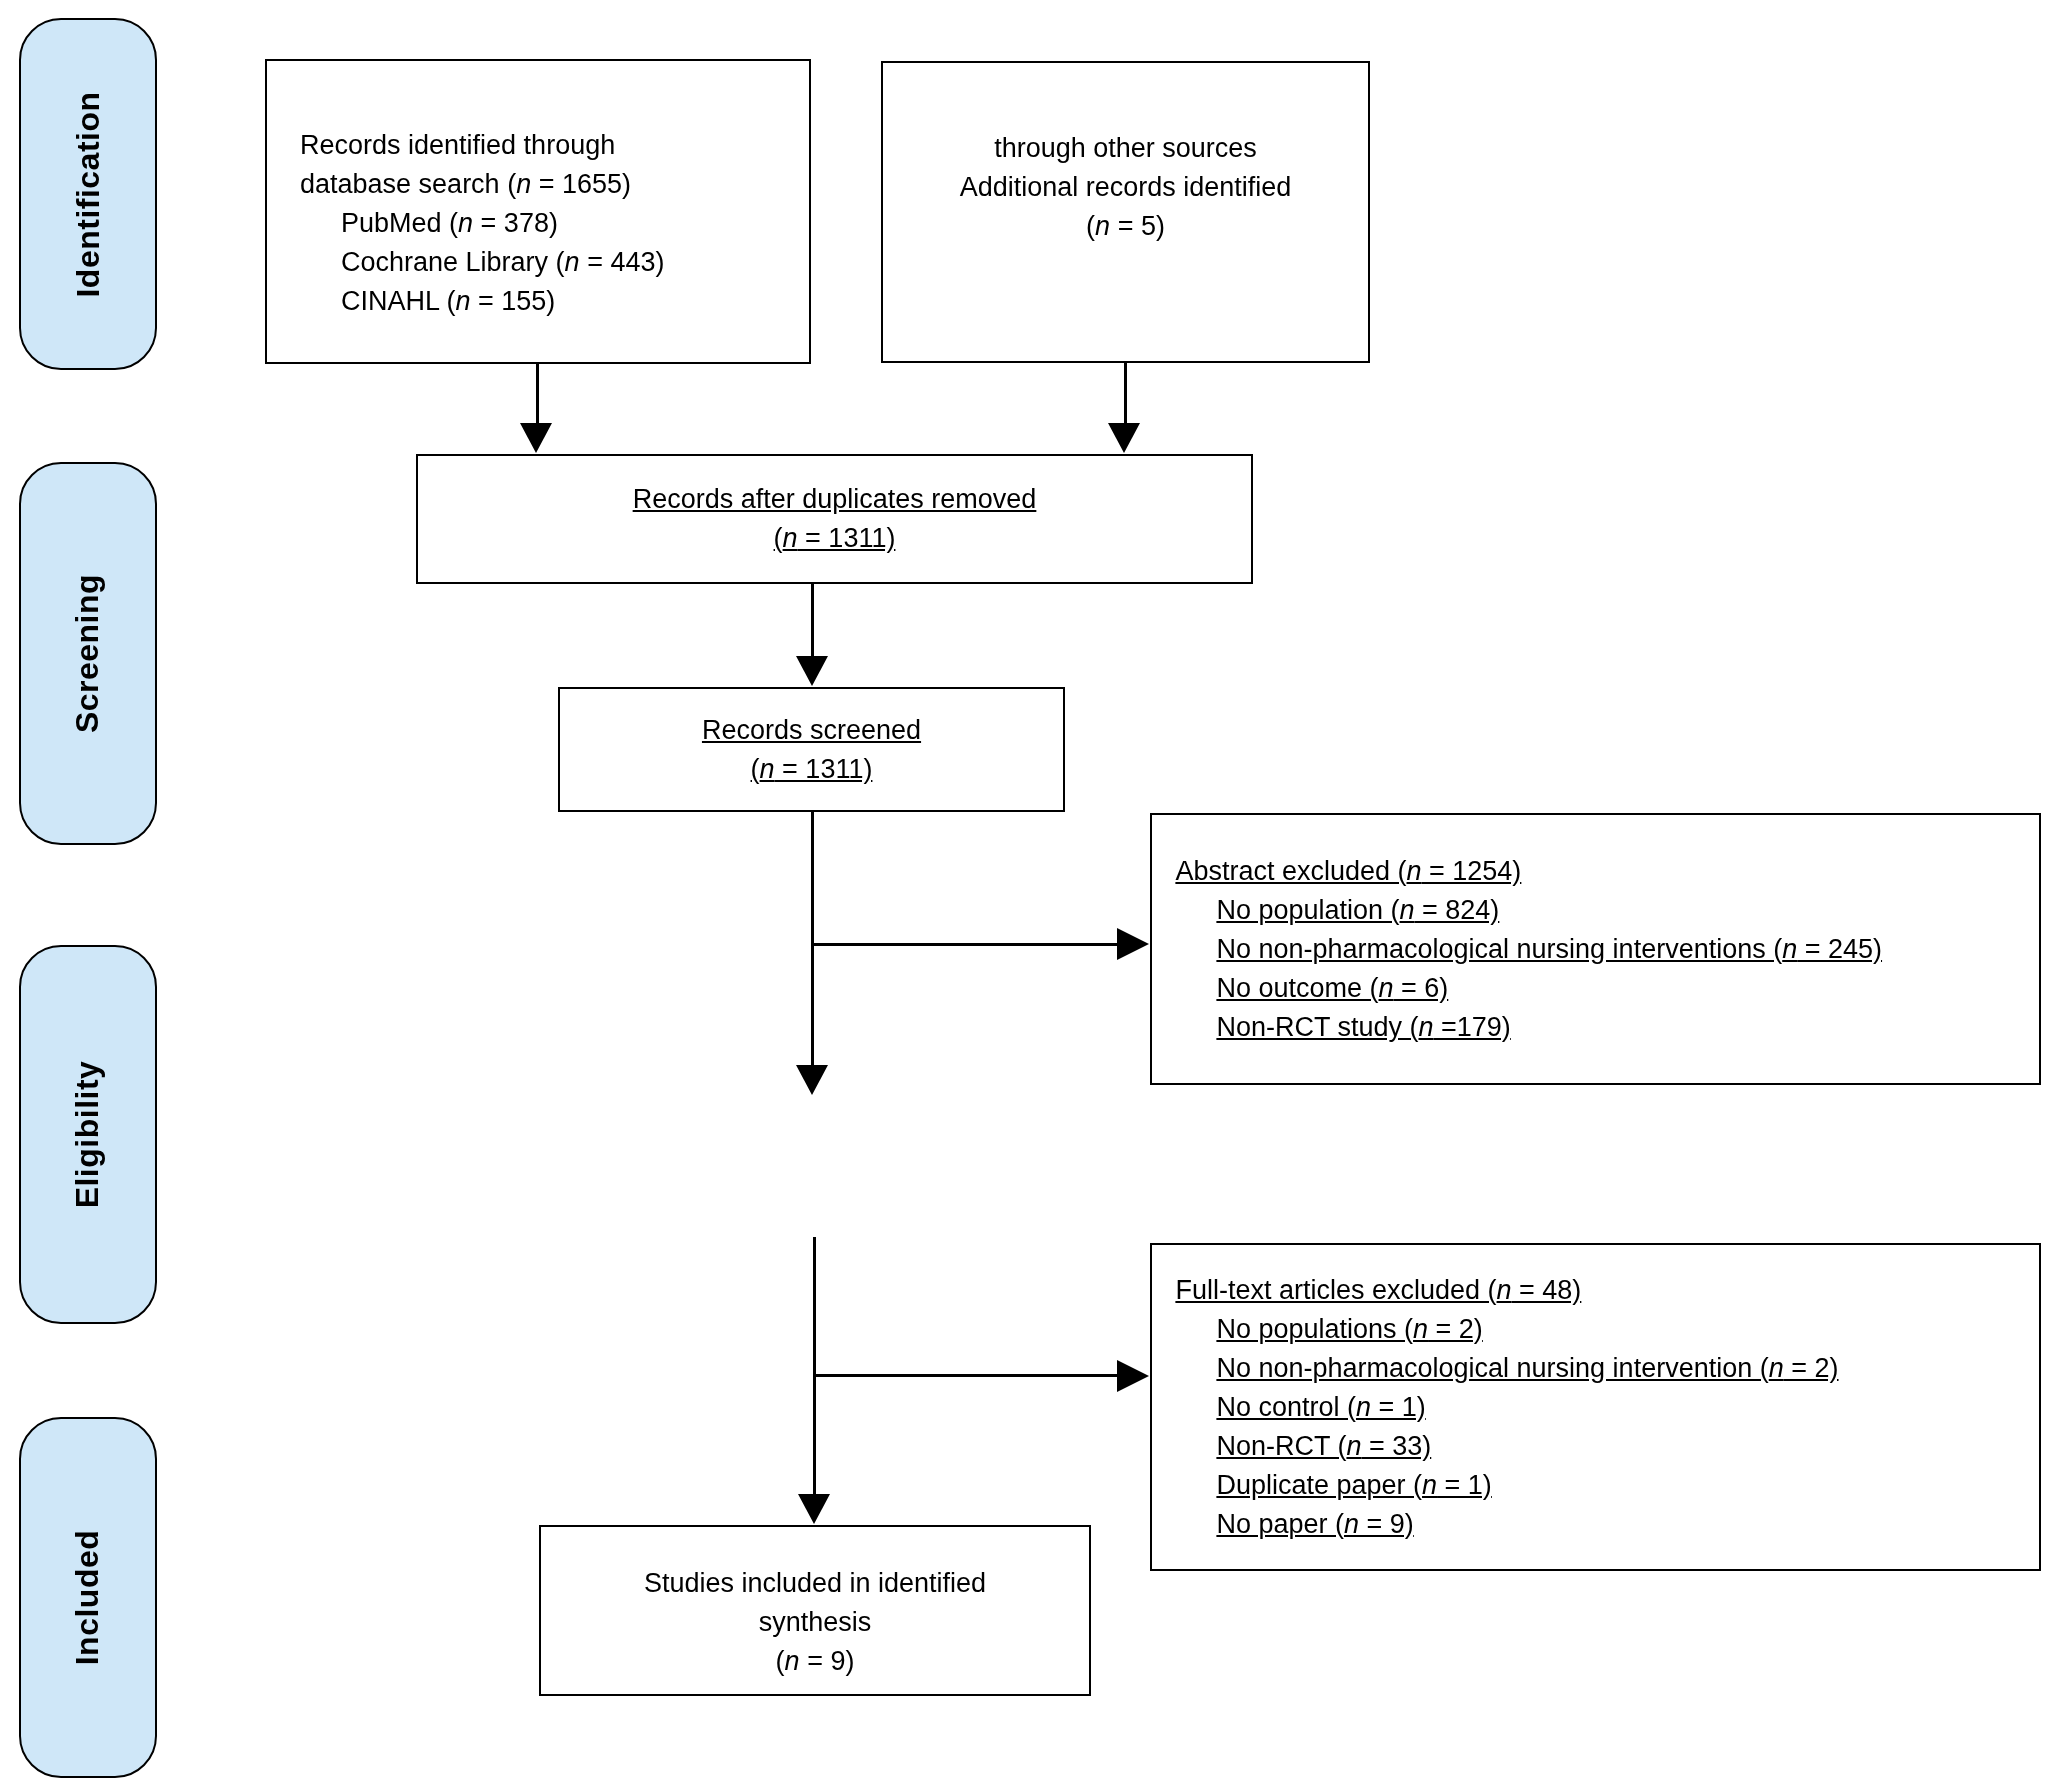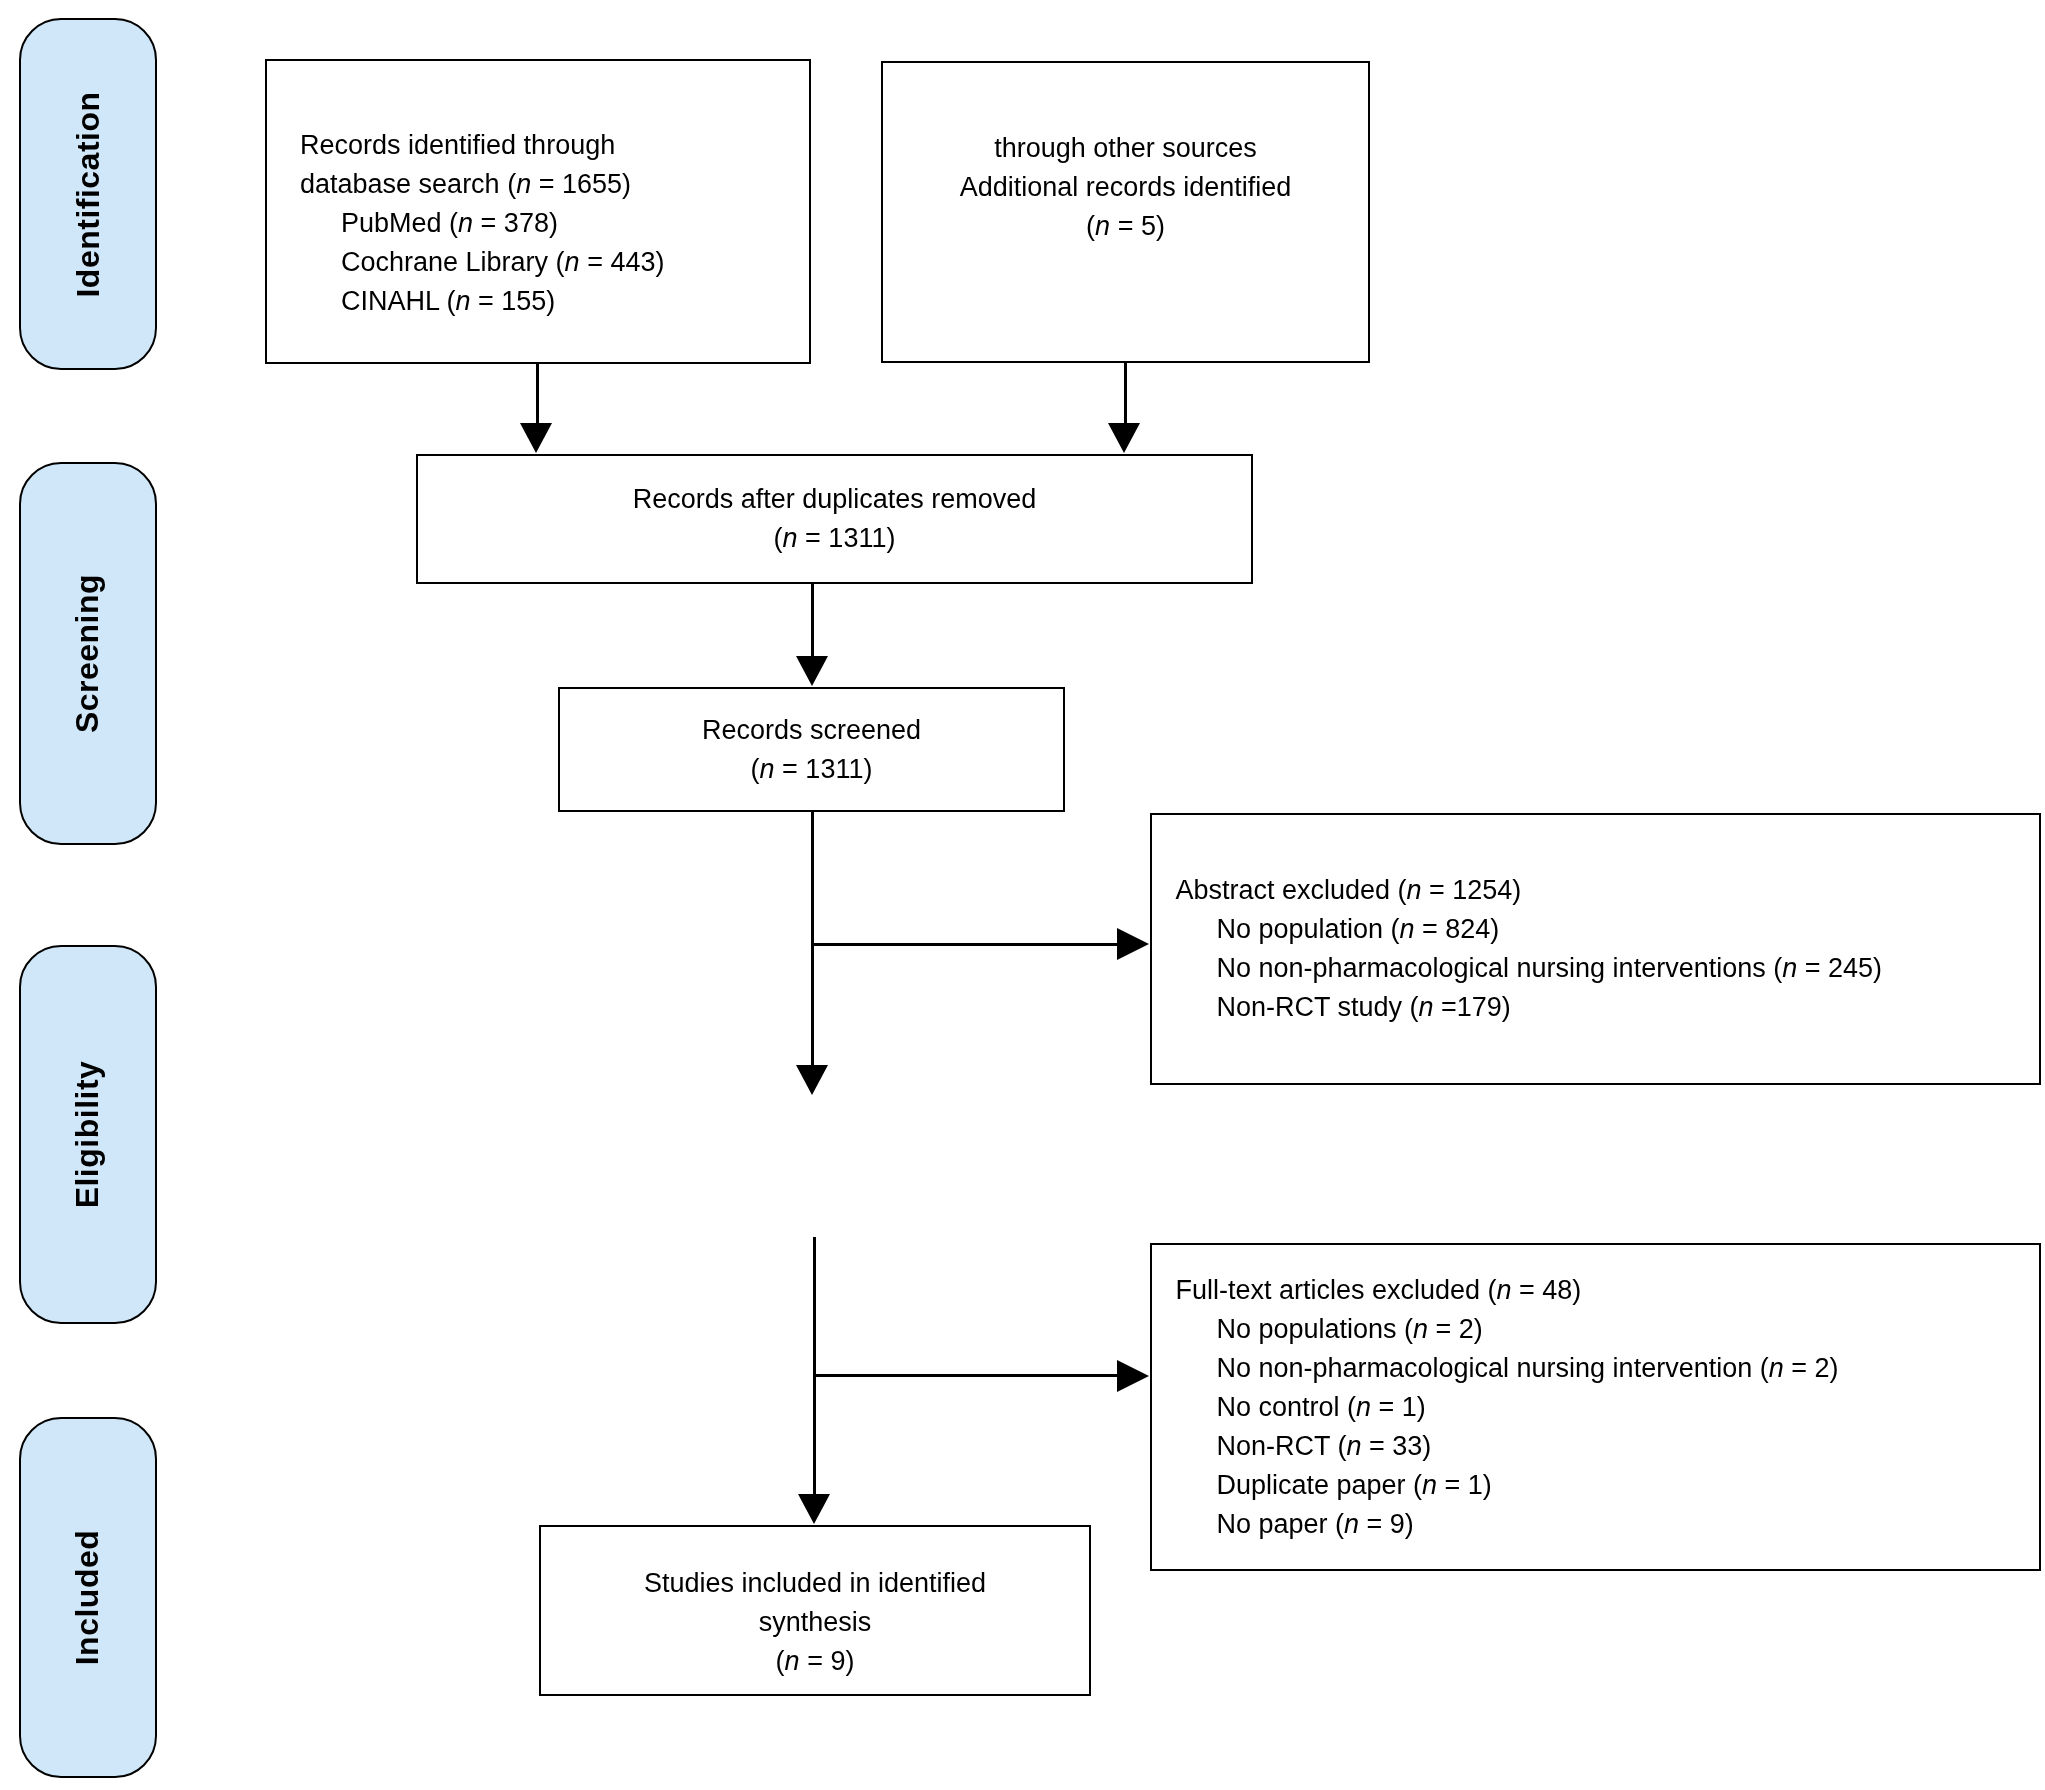--- a/index.html
+++ b/index.html
@@ -35,21 +35,21 @@
     white-space:nowrap;
     letter-spacing:0.5px;
   }
   
   .fbox{
     position:absolute;
     background:var(--box-fill,#fff);
     border:2.8px solid var(--line,#000);
     box-sizing:border-box;
   }
-  .center-v{display:flex;flex-direction:column;justify-content:center;}
+  .center-v{display:flex;flex-direction:column;justify-content:center;text-decoration:underline;}
   .center-h{text-align:center;}
   .tline{white-space:nowrap;}
   .tline em{font-style:italic;}
   .indent{padding-left:41px;}
   
   .vline{position:absolute;width:2.8px;background:var(--line,#000);}
   .hline{position:absolute;height:2.8px;background:var(--line,#000);}
   .ah-down{
     position:absolute;width:0;height:0;
     border-left:16px solid transparent;
@@ -102,20 +102,21 @@
 
   <div class="fbox center-v center-h" style="left:558px;top:687px;width:507px;height:125px;">
     <div class="tline"><span>Records screened</span></div>
     <div class="tline"><span>(</span><em>n</em><span> = 1311)</span></div>
   </div>
 
   <div class="fbox center-v" style="left:1150px;top:813px;width:891px;height:272px;padding-left:23.4px;">
     <div class="tline"><span>Abstract excluded (</span><em>n</em><span> = 1254)</span></div>
     <div class="tline indent"><span>No population (</span><em>n</em><span> = 824)</span></div>
     <div class="tline indent"><span>No non-pharmacological nursing interventions (</span><em>n</em><span> = 245)</span></div>
+    <div class="tline indent"><span>No outcome (</span><em>n</em><span> = 6)</span></div>
     <div class="tline indent"><span>Non-RCT study (</span><em>n</em><span> =179)</span></div>
   </div>
 
 
   <div class="fbox center-v" style="left:1150px;top:1243px;width:891px;height:328px;padding-left:23.4px;">
     <div class="tline"><span>Full-text articles excluded (</span><em>n</em><span> = 48)</span></div>
     <div class="tline indent"><span>No populations (</span><em>n</em><span> = 2)</span></div>
     <div class="tline indent"><span>No non-pharmacological nursing intervention (</span><em>n</em><span> = 2)</span></div>
     <div class="tline indent"><span>No control (</span><em>n</em><span> = 1)</span></div>
     <div class="tline indent"><span>Non-RCT (</span><em>n</em><span> = 33)</span></div>

